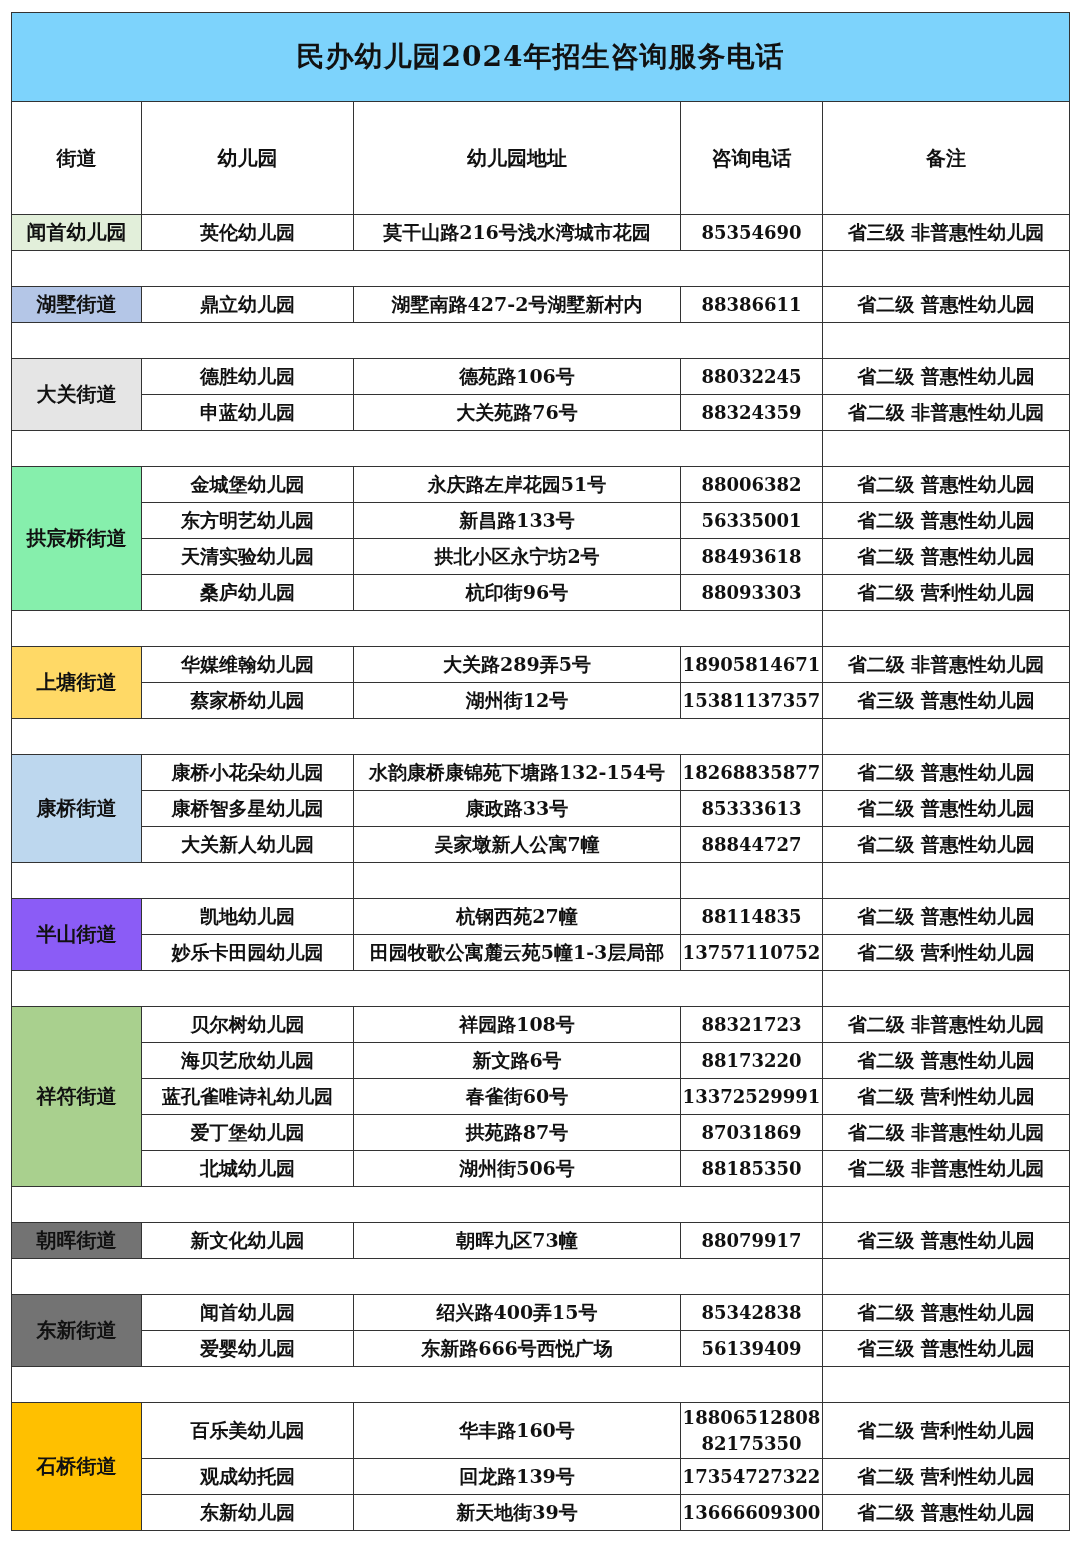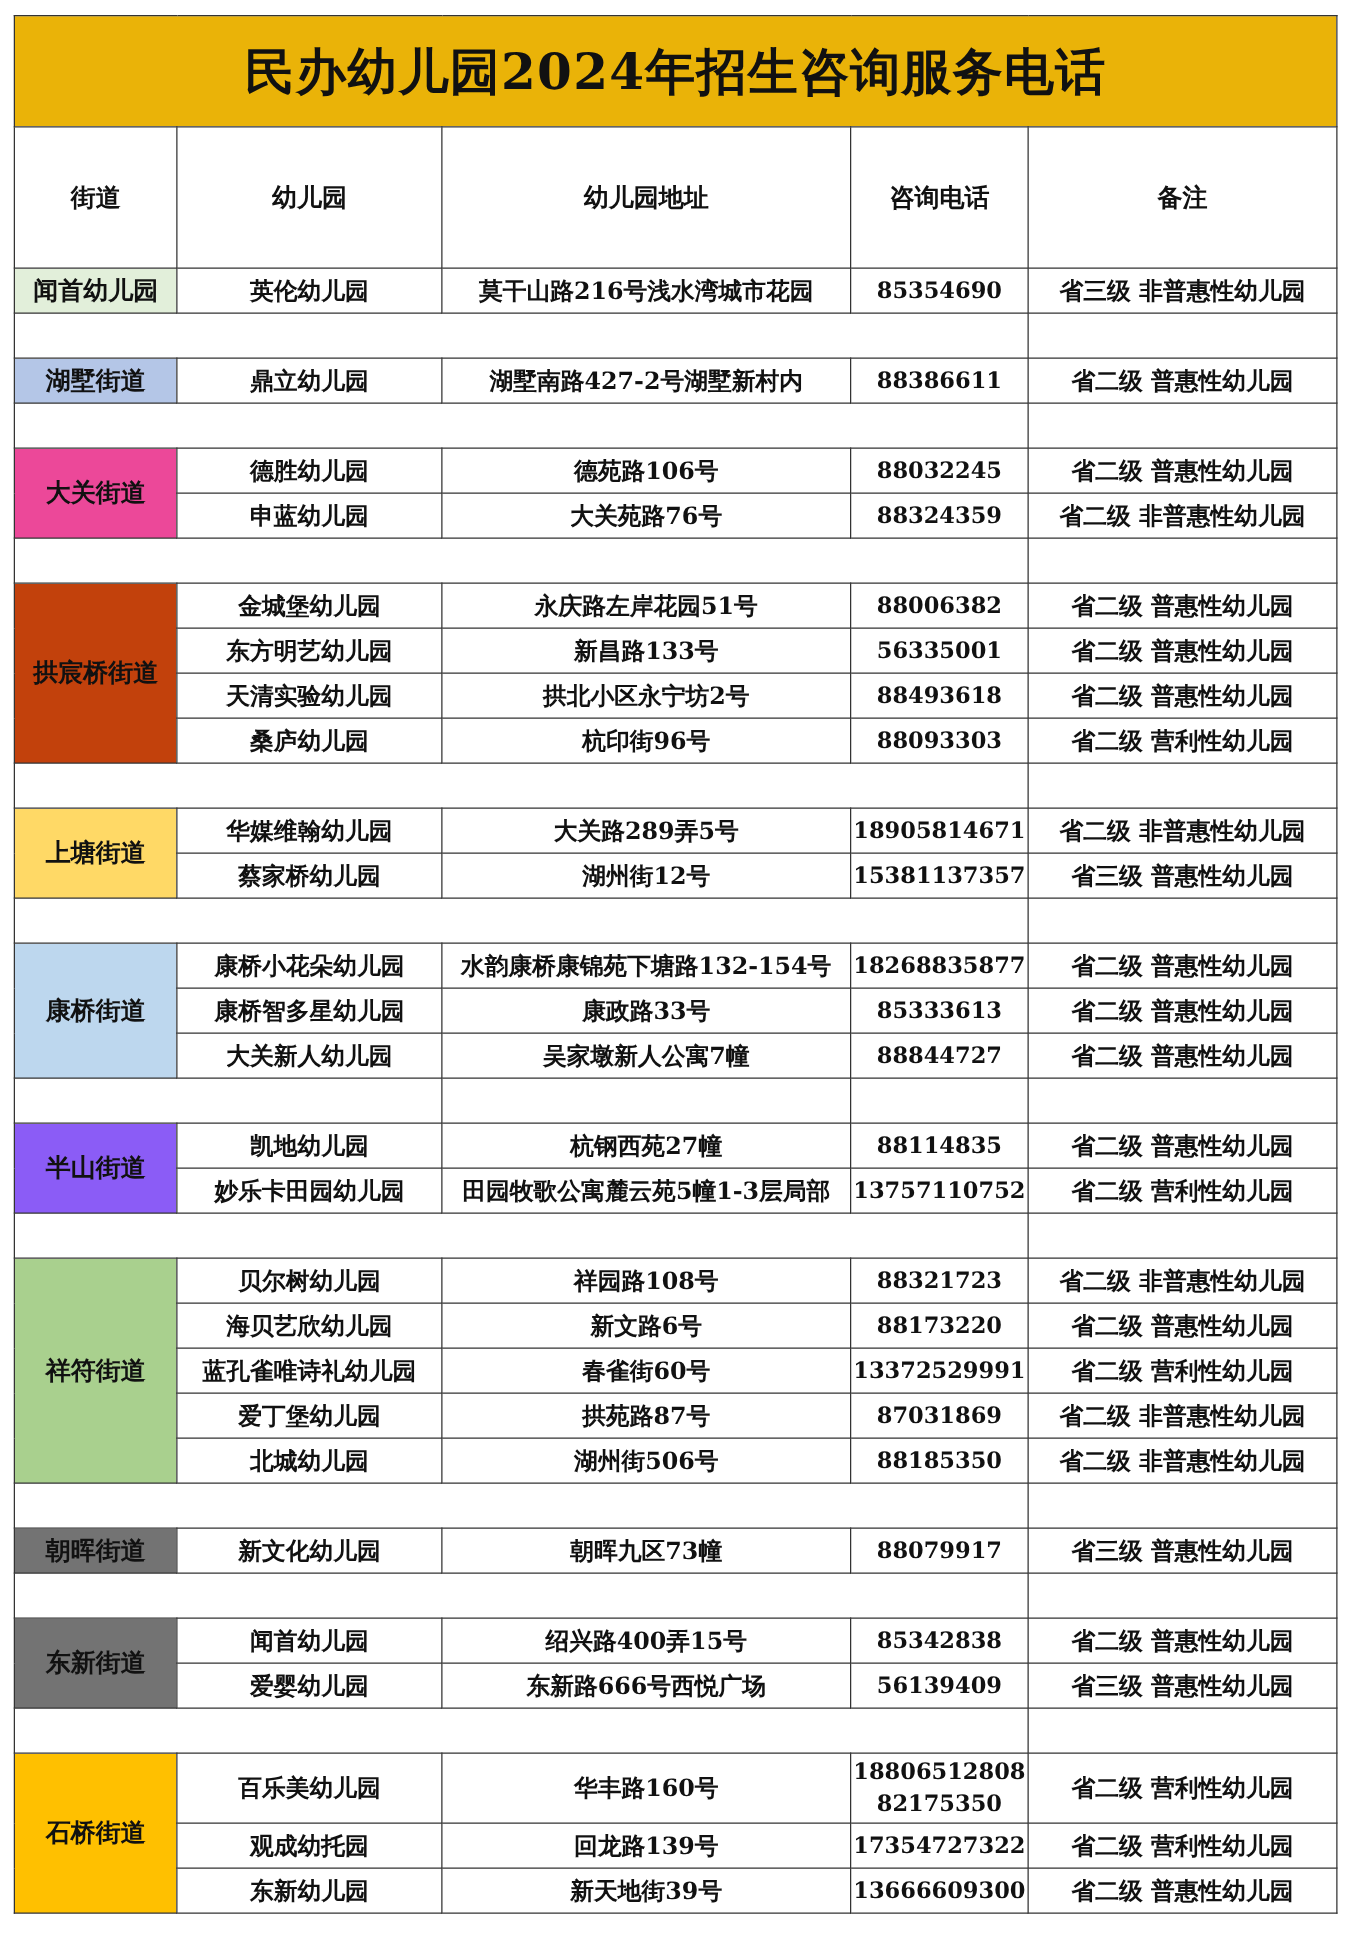--- a/index.html
+++ b/index.html
@@ -1,20 +1,20 @@
 <!DOCTYPE html>
 <html><head>
 <meta charset="utf-8">
 <style>
   html, body { margin: 0; padding: 0; background: #ffffff; }
   body { width: 1080px; height: 1566px; position: relative; font-family: "DejaVu Serif", "Liberation Serif", serif; color: #111; }
   .sheet { position: absolute; left: 11px; top: 12px; width: 1058px; }
   table { border-collapse: collapse; width: 1058px; table-layout: fixed; }
   td, th { border: 1.5px solid #333; text-align: center; vertical-align: middle; padding: 0; font-weight: bold; font-size: 19px; white-space: nowrap; overflow: hidden; }
-  .title-cell { height: 88px; background: #eab308; font-size: 40px; letter-spacing: 1px; }
+  .title-cell { height: 88px; background: #7dd3fc; font-size: 28px; letter-spacing: 1px; }
   .hdr td { height: 112px; font-size: 20px; }
   .row td { height: 35px; }
   .row.tall td { height: 55px; }
   .phone { font-size: 18px; line-height: 26px; }
   .spacer td { height: 35px; }
   .dist { font-size: 20px; }
 </style>
 </head>
 <body>
 
@@ -54,38 +54,38 @@
           <td>鼎立幼儿园</td>
           <td>湖墅南路427-2号湖墅新村内</td>
           <td class="phone">88386611</td>
           <td>省二级 普惠性幼儿园</td>
         </tr>
         <tr class="spacer">
           <td colspan="4"></td>
           <td></td>
         </tr>
         <tr class="row">
-          <td rowspan="2" class="dist" style="background: #ec4899;">大关街道</td>
+          <td rowspan="2" class="dist" style="background: #e5e5e5;">大关街道</td>
           <td>德胜幼儿园</td>
           <td>德苑路106号</td>
           <td class="phone">88032245</td>
           <td>省二级 普惠性幼儿园</td>
         </tr>
         <tr class="row">
           <td>申蓝幼儿园</td>
           <td>大关苑路76号</td>
           <td class="phone">88324359</td>
           <td>省二级 非普惠性幼儿园</td>
         </tr>
         <tr class="spacer">
           <td colspan="4"></td>
           <td></td>
         </tr>
         <tr class="row">
-          <td rowspan="4" class="dist" style="background: #c2410c;">拱宸桥街道</td>
+          <td rowspan="4" class="dist" style="background: #86efac;">拱宸桥街道</td>
           <td>金城堡幼儿园</td>
           <td>永庆路左岸花园51号</td>
           <td class="phone">88006382</td>
           <td>省二级 普惠性幼儿园</td>
         </tr>
         <tr class="row">
           <td>东方明艺幼儿园</td>
           <td>新昌路133号</td>
           <td class="phone">56335001</td>
           <td>省二级 普惠性幼儿园</td>

